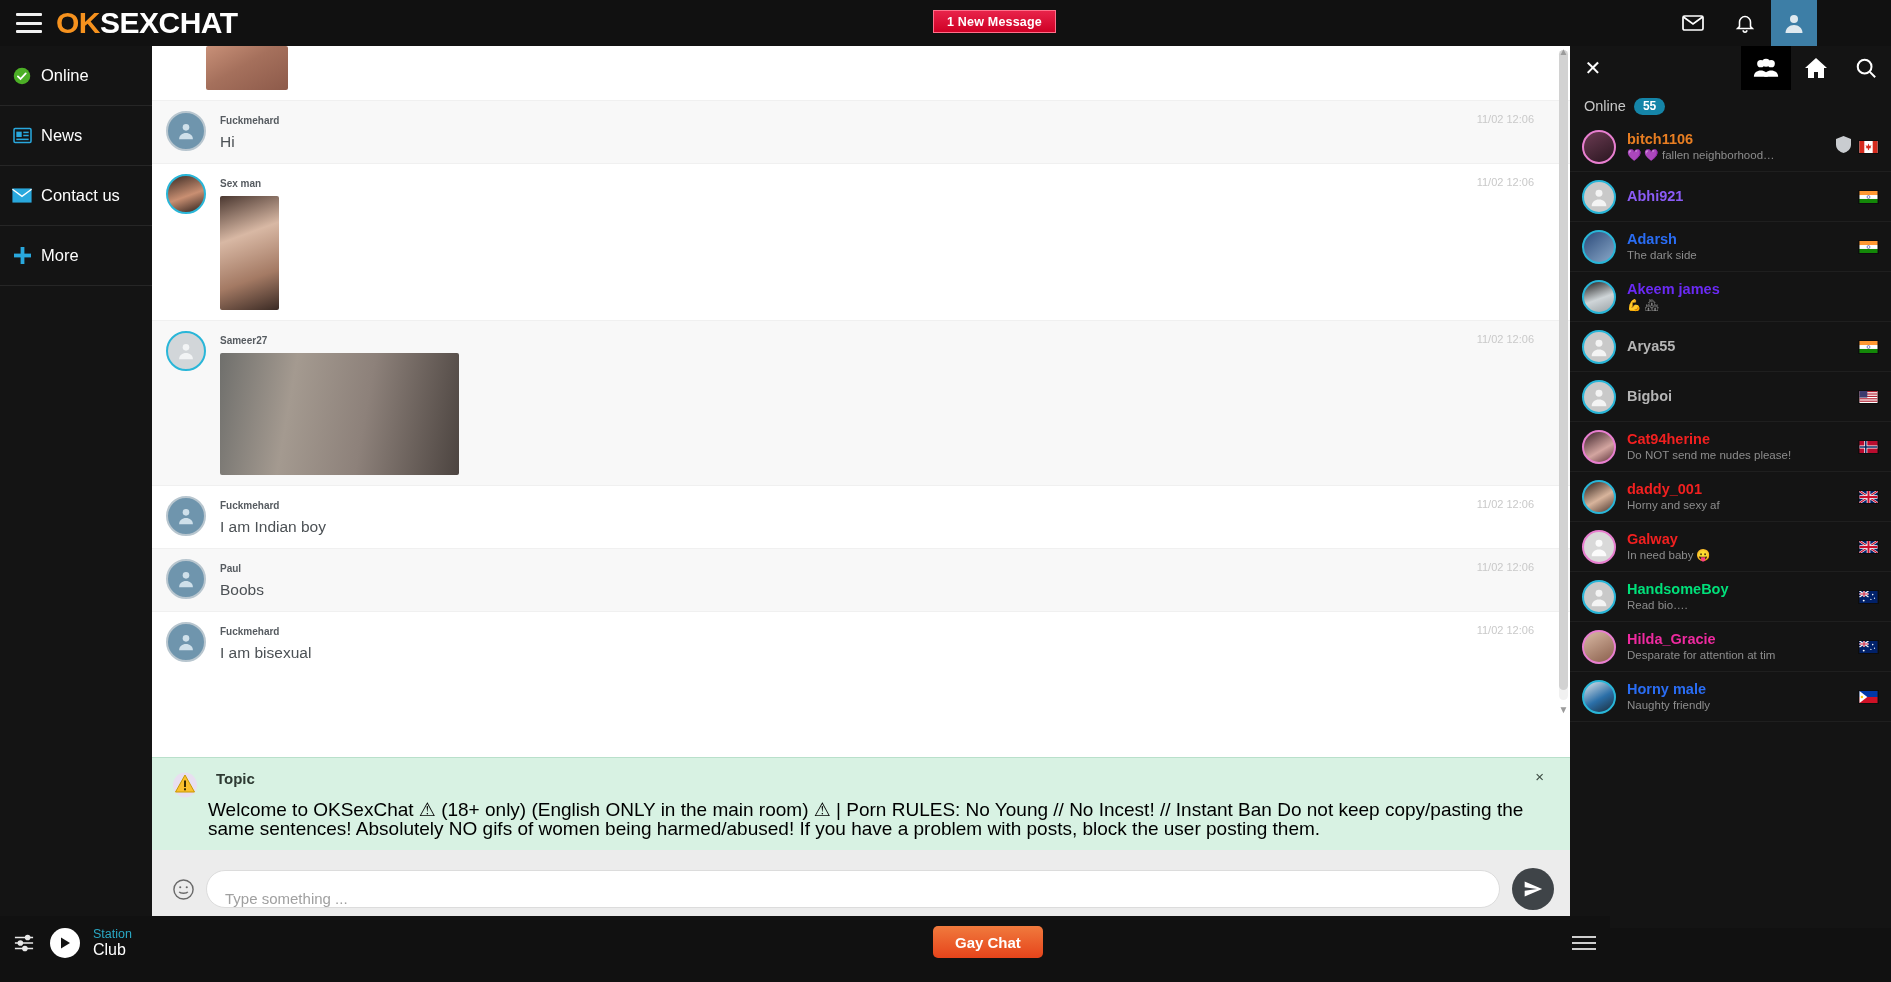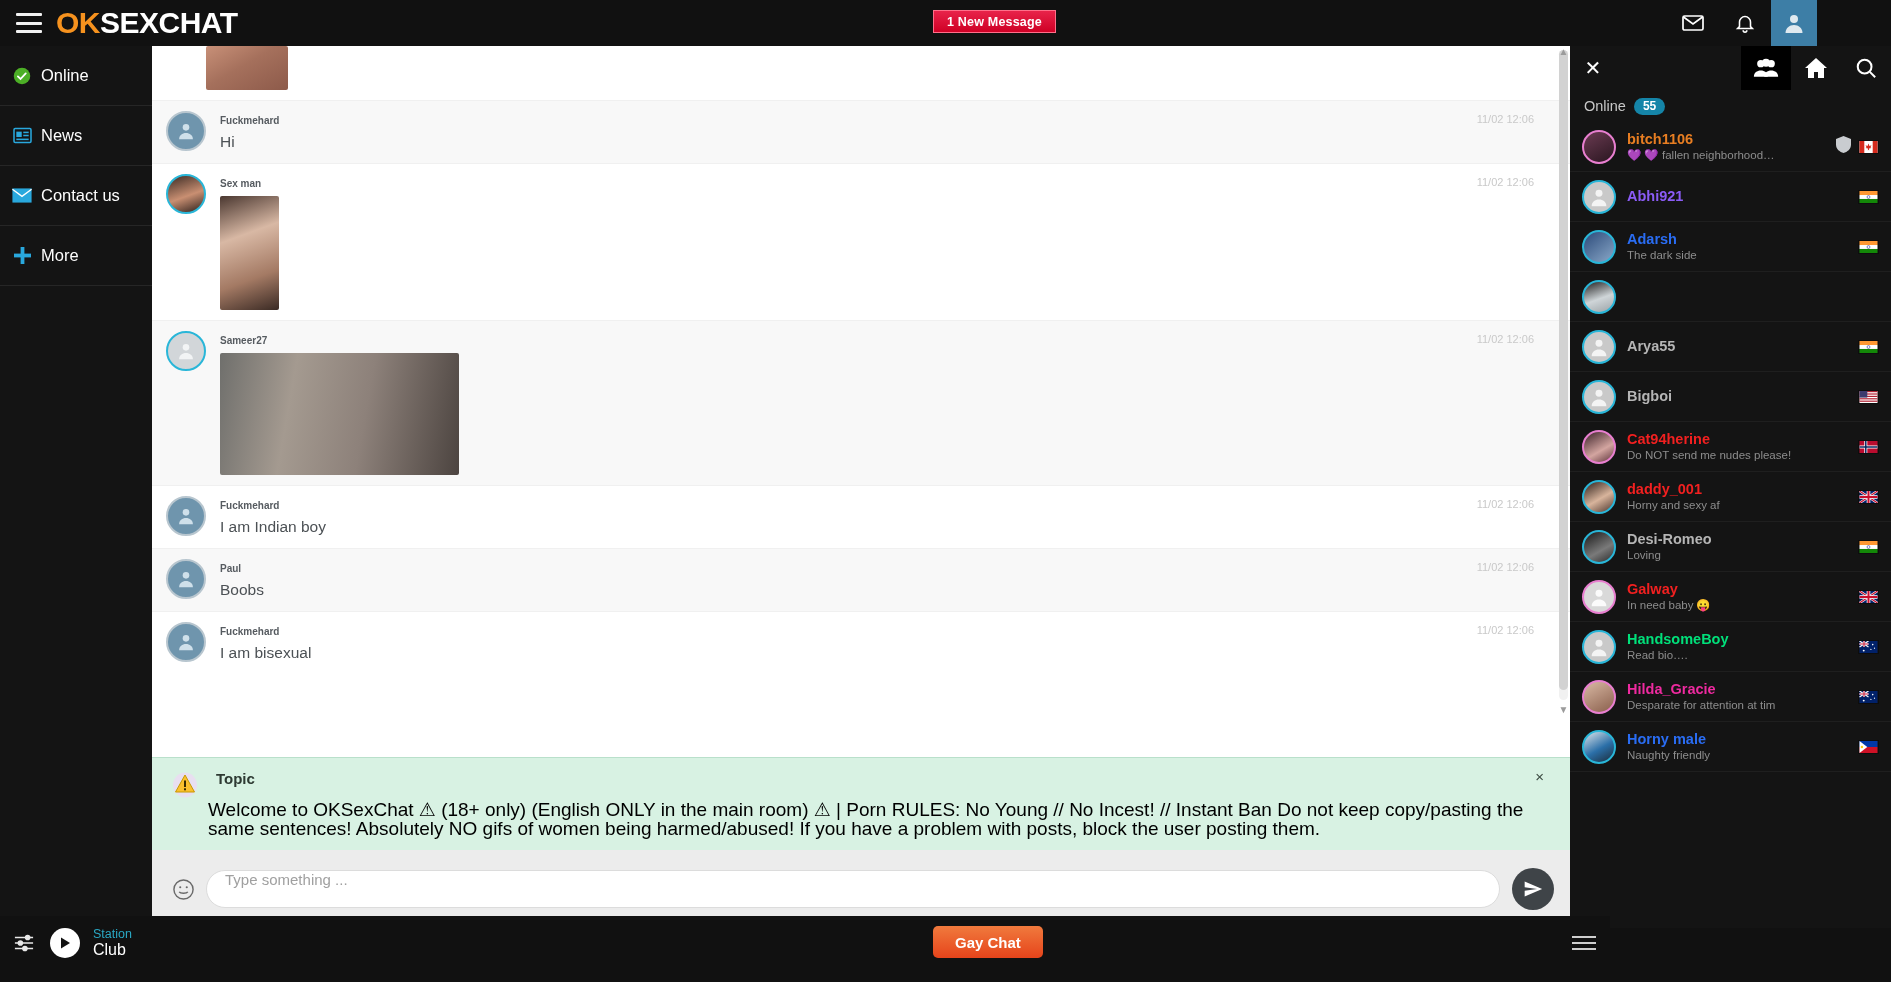--- a/index.html
+++ b/index.html
@@ -128,21 +128,21 @@
 
   
   .composer {
     position: absolute; left: 0; right: 0; bottom: 0; height: 78px;
     background: #ececec; display: flex; align-items: center; padding: 0 16px;
   }
   .smiley { width: 30px; flex: 0 0 30px; display: flex; align-items: center; justify-content: center; cursor: pointer; }
   .inputbox {
     flex: 1 1 auto; height: 38px; margin: 0 12px 0 8px;
     background: #ffffff; border: 1px solid #dcdcdc; border-radius: 19px;
-    display: flex; align-items: flex-start; padding: 0 18px;
+    display: flex; align-items: flex-end; padding: 0 18px;
   }
   .inputbox input {
     width: 100%; border: none; outline: none; background: transparent;
     font-size: 15px; color: #3b3b3b; font-family: "Liberation Sans", sans-serif;
   }
   .inputbox input::placeholder { color: #a0a0a0; }
   .sendbtn {
     width: 42px; height: 42px; flex: 0 0 42px; border-radius: 50%;
     background: #3f4448; display: flex; align-items: center; justify-content: center; cursor: pointer;
   }
@@ -525,20 +525,24 @@
                 <rect y="6.7" width="30" height="6.6" fill="#fff"></rect>
                 <rect y="13.3" width="30" height="6.7" fill="#138808"></rect>
                 <circle cx="15" cy="10" r="2.4" fill="none" stroke="#000080" stroke-width="0.8"></circle>
               </svg>
           </span>
         </div>
       </div>
 
       <div class="urow">
         <div class="uav" style="background:linear-gradient(160deg,#1d1d1d 0%,#cfd5d8 55%,#9aa2a6 100%);"></div>
+        <div class="uinfo">
+          <div class="unm" style="color:#6a2af4;">Akeem james</div>
+          <div class="ust">💪 🏘</div>
+        </div>
         <div class="uright"></div>
       </div>
 
       <div class="urow">
         <div class="uav">
           <svg width="22" height="22" viewBox="0 0 24 24" fill="#f4f4f4">
               <circle cx="12" cy="8" r="3.8"></circle>
               <path d="M4 22c0-4.6 3.6-7.2 8-7.2s8 2.6 8 7.2z"></path>
             </svg>
         </div>
@@ -615,37 +619,20 @@
                 <rect width="30" height="20" fill="#012169"></rect>
                 <path d="M0 0l30 20M30 0L0 20" stroke="#fff" stroke-width="4"></path>
                 <path d="M0 0l30 20M30 0L0 20" stroke="#c8102e" stroke-width="2"></path>
                 <path d="M15 0v20M0 10h30" stroke="#fff" stroke-width="6"></path>
                 <path d="M15 0v20M0 10h30" stroke="#c8102e" stroke-width="3.4"></path>
               </svg>
           </span>
         </div>
       </div>
 
-      <div class="urow">
-        <div class="uav" style="background:linear-gradient(150deg,#151515,#7a7a7a 60%,#2a2a2a);"></div>
-        <div class="uinfo">
-          <div class="unm" style="color:#b5b5b5;">Desi-Romeo</div>
-          <div class="ust">Loving</div>
-        </div>
-        <div class="uright">
-          <span>
-            <svg class="flag" viewBox="0 0 30 20">
-                <rect width="30" height="6.7" fill="#ff9933"></rect>
-                <rect y="6.7" width="30" height="6.6" fill="#fff"></rect>
-                <rect y="13.3" width="30" height="6.7" fill="#138808"></rect>
-                <circle cx="15" cy="10" r="2.4" fill="none" stroke="#000080" stroke-width="0.8"></circle>
-              </svg>
-          </span>
-        </div>
-      </div>
 
       <div class="urow">
         <div class="uav pink" style="background:#d9d9d9;">
           <svg width="22" height="22" viewBox="0 0 24 24" fill="#fbfbfb">
               <circle cx="12" cy="8" r="3.8"></circle>
               <path d="M4 22c0-4.6 3.6-7.2 8-7.2s8 2.6 8 7.2z"></path>
             </svg>
         </div>
         <div class="uinfo">
           <div class="unm" style="color:#f22020;">Galway</div>

